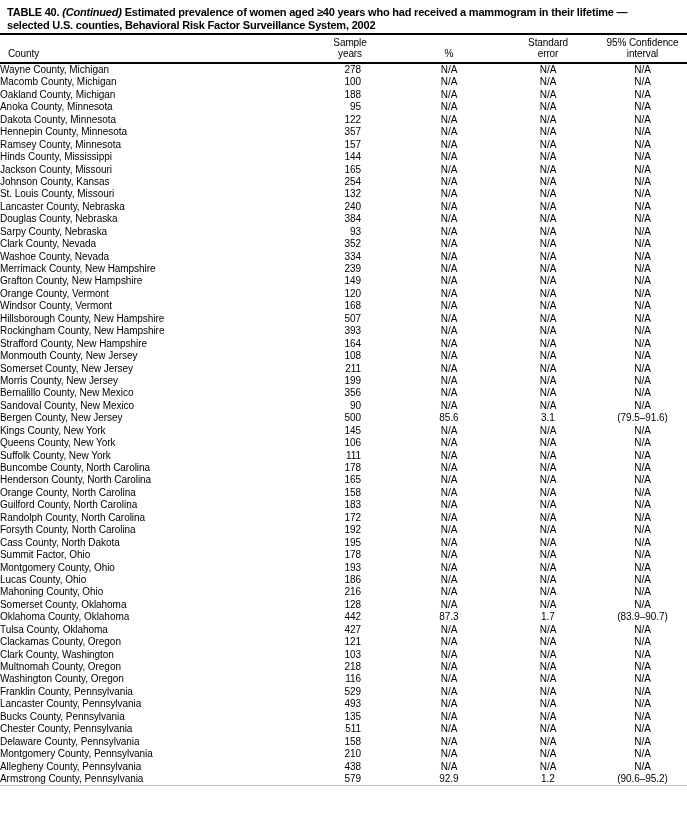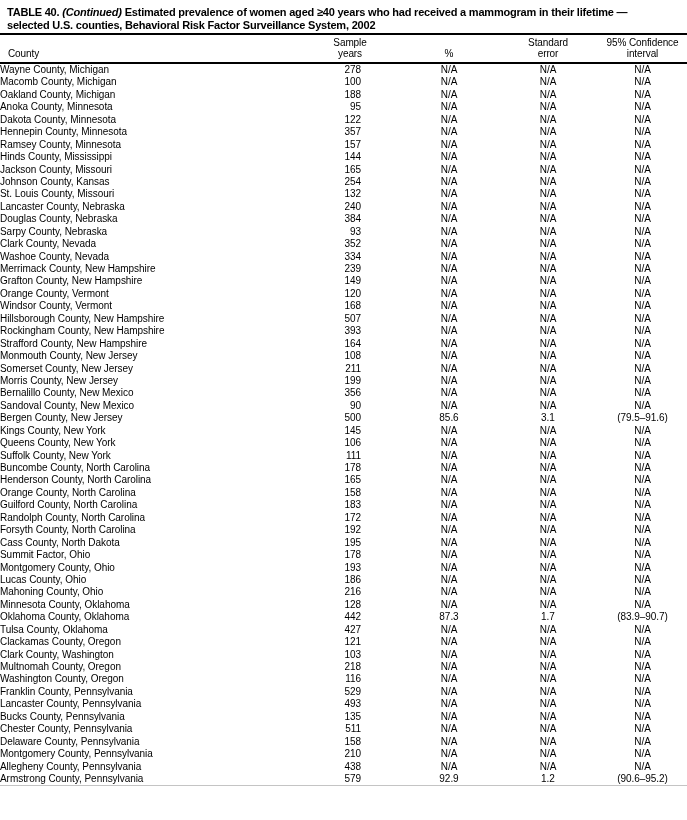--- a/index.html
+++ b/index.html
@@ -436,21 +436,21 @@
 
     <tr>
       <td class="c-county">Mahoning County, Ohio</td>
       <td class="c-sample">216</td>
       <td class="c-pct">N/A</td>
       <td class="c-se">N/A</td>
       <td class="c-ci">N/A</td>
     </tr>
 
     <tr>
-      <td class="c-county">Minnesota County, Oklahoma</td>
+      <td class="c-county">Somerset County, Oklahoma</td>
       <td class="c-sample">128</td>
       <td class="c-pct">N/A</td>
       <td class="c-se">N/A</td>
       <td class="c-ci">N/A</td>
     </tr>
 
     <tr>
       <td class="c-county">Oklahoma County, Oklahoma</td>
       <td class="c-sample">442</td>
       <td class="c-pct">87.3</td>

